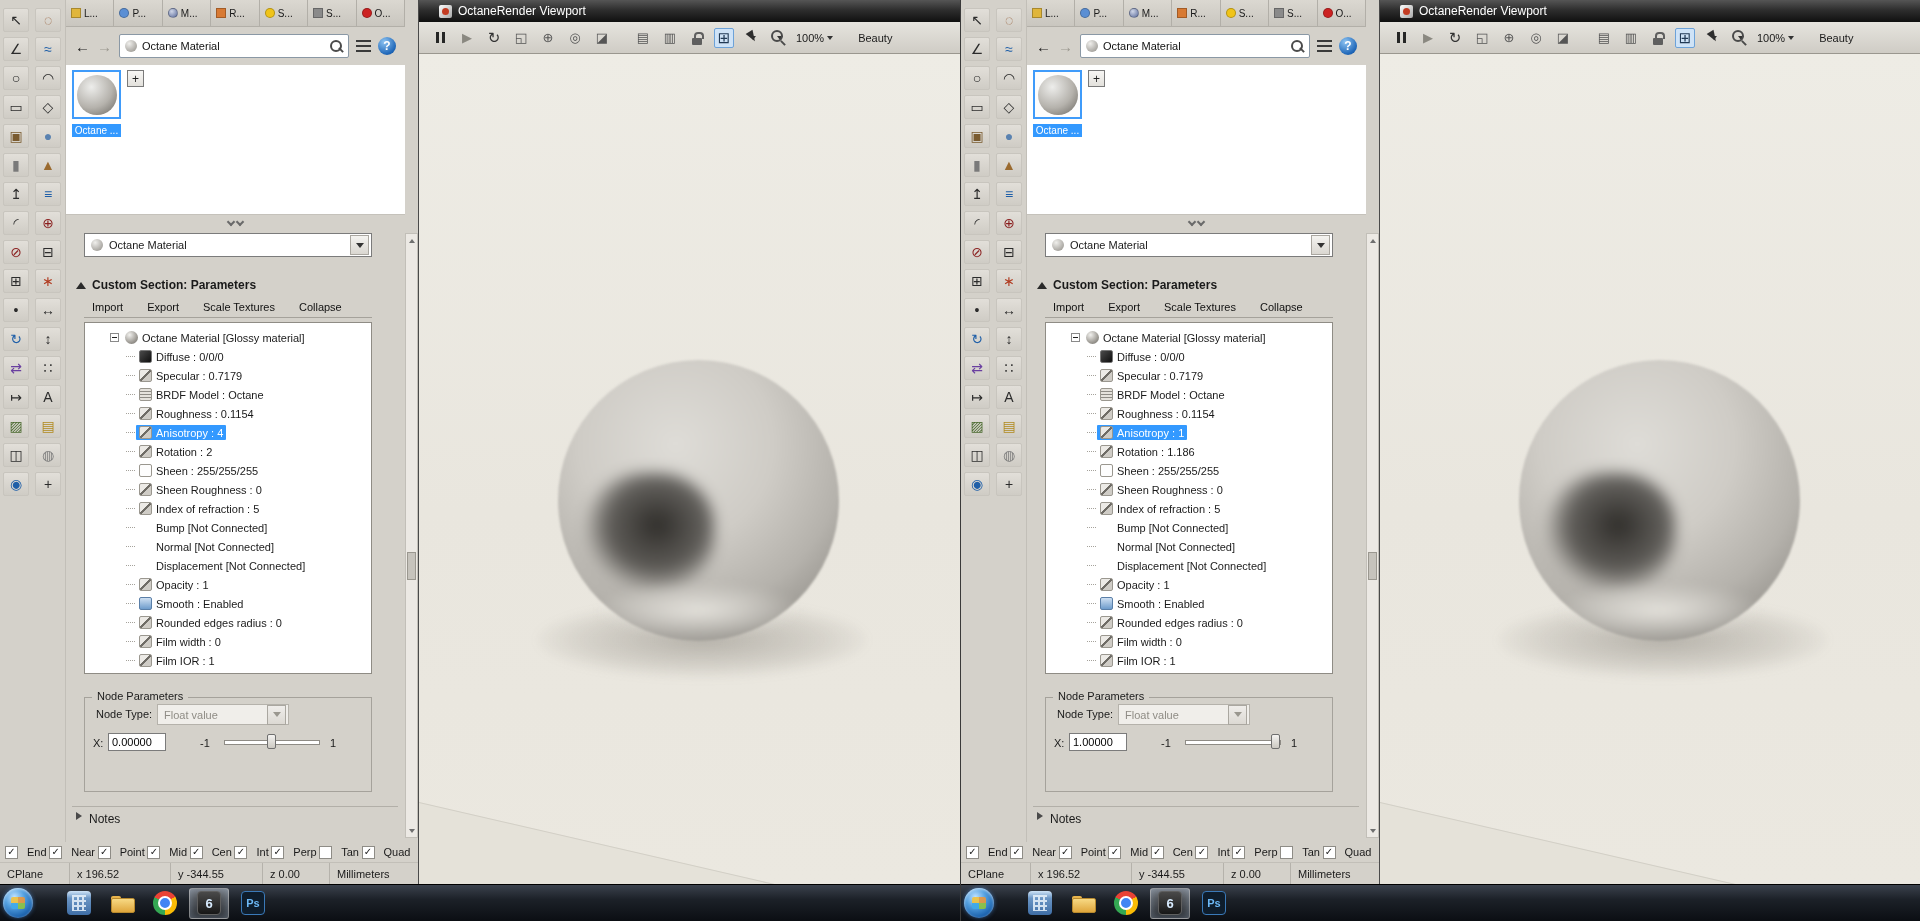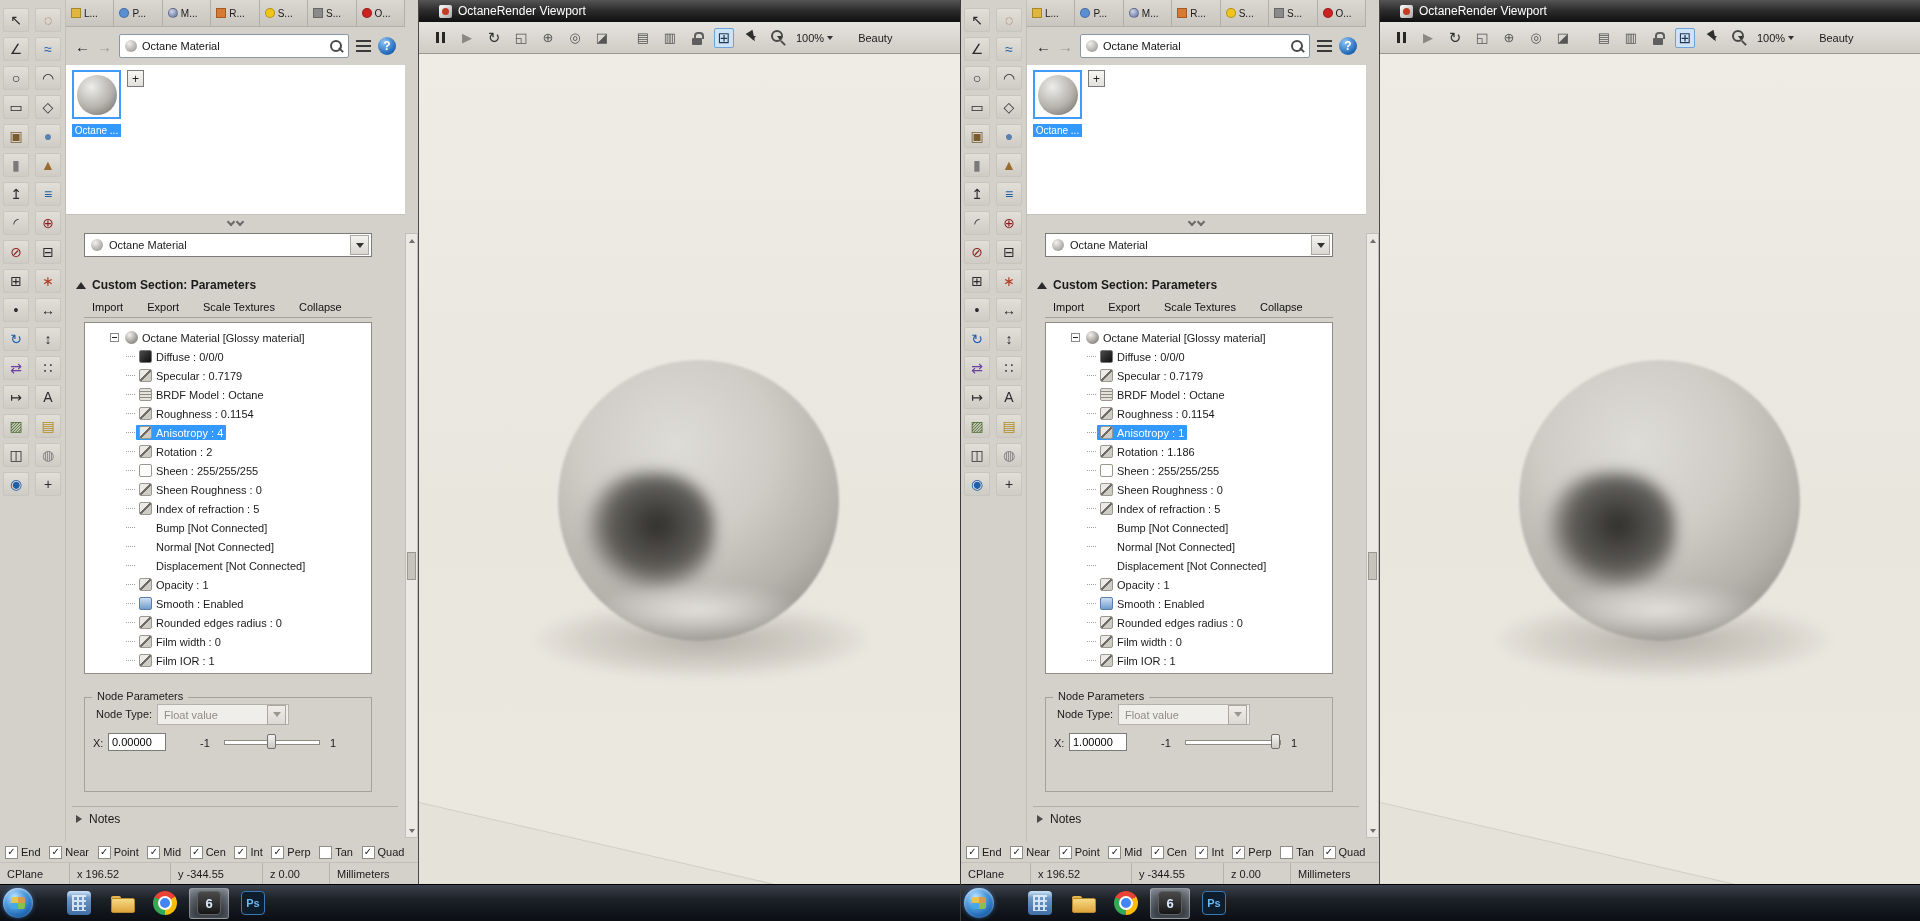--- a/index.html
+++ b/index.html
@@ -79,33 +79,33 @@
 .np-type-combo .darr{border-top-color:#9a978f}
 .x-label{position:absolute;left:27px;top:737px}
 .x-input{position:absolute;left:42px;top:733px;width:58px;height:18px;border:1px solid #7b7b7b;font:inherit;padding:0 3px;background:#fff}
 .min-label{position:absolute;left:134px;top:737px}
 .slider{position:absolute;left:158px;top:733px;width:96px;height:17px}
 .slider::before{content:"";position:absolute;left:0;right:0;top:7px;height:3px;background:#fff;border:1px solid #8e8b85}
 .slider-thumb{position:absolute;top:1px;width:9px;height:15px;background:linear-gradient(180deg,#f4f3f1,#ccc9c2);border:1px solid #6f6f6f;border-radius:2px}
 .max-label{position:absolute;left:264px;top:737px}
 
 .notes-sep{position:absolute;left:6px;top:806px;width:326px;height:1px;background:#b2afa8}
-.notes{position:absolute;left:10px;top:812px;display:flex;align-items:center;gap:7px;font-size:12px}
+.notes{position:absolute;left:10px;top:812px;display:flex;align-items:flex-start;gap:7px;font-size:12px}
 .tri-right{width:0;height:0;border-top:4px solid transparent;border-bottom:4px solid transparent;border-left:6px solid #4a4a4a}
 
 .panel-scrollbar{position:absolute;left:405px;top:233px;width:13px;height:605px;background:#ece9e4;border:1px solid #c2bfb8}
 .sb-up,.sb-down{position:absolute;left:0;width:100%;height:13px;display:flex;align-items:center;justify-content:center}
 .sb-up{top:0}.sb-down{bottom:0}
 .sb-arrow-up{width:0;height:0;border-left:3px solid transparent;border-right:3px solid transparent;border-bottom:4px solid #6f6f6f}
 .sb-arrow-down{width:0;height:0;border-left:3px solid transparent;border-right:3px solid transparent;border-top:4px solid #6f6f6f}
 .sb-thumb{position:absolute;left:1px;width:9px;top:318px;height:28px;background:#c6c3bc;border:1px solid #9a978f}
 
 
 .osnap-row{position:absolute;left:0;top:842px;width:418px;height:20px;display:flex;align-items:center;padding:0 5px;background:#d4d1ca}
-.osnap{display:flex;align-items:center;gap:3px;flex:1 1 auto}
+.osnap{display:flex;align-items:center;gap:9px;flex:1 1 auto}
 .cb{width:13px;height:13px;background:#fff;border:1px solid #8e8c86;display:flex;align-items:center;justify-content:center;flex:0 0 auto}
 .osnap[data-checked="true"] .cb::after{content:"✓";font-size:10px;color:#1a1a1a;line-height:1}
 .status-row{position:absolute;left:0;top:862px;width:418px;height:22px;display:flex;background:#d4d1ca;border-top:1px solid #c2bfb8}
 .scell{display:flex;align-items:center;padding:0 7px;border-right:1px solid #b5b2ab;white-space:nowrap;overflow:hidden}
 .scell:nth-child(1){width:70px}.scell:nth-child(2){width:101px}.scell:nth-child(3){width:92px}.scell:nth-child(4){width:67px}.scell:nth-child(5){flex:1;border-right:0}
 
 
 .viewport{position:absolute;left:418px;top:0;width:542px;height:884px;display:flex;flex-direction:column;border-left:1px solid #4a4a4a}
 .vp-title{height:22px;background:linear-gradient(180deg,#555 0%,#2e2e2e 45%,#101010 100%);color:#fff;font-size:12px;display:flex;align-items:center;gap:6px;padding:0 20px;flex:0 0 auto}
 .vp-title-icon{width:13px;height:13px;border-radius:2px;background:linear-gradient(135deg,#fdfdfd,#a8a8a8);position:relative;flex:0 0 auto}

